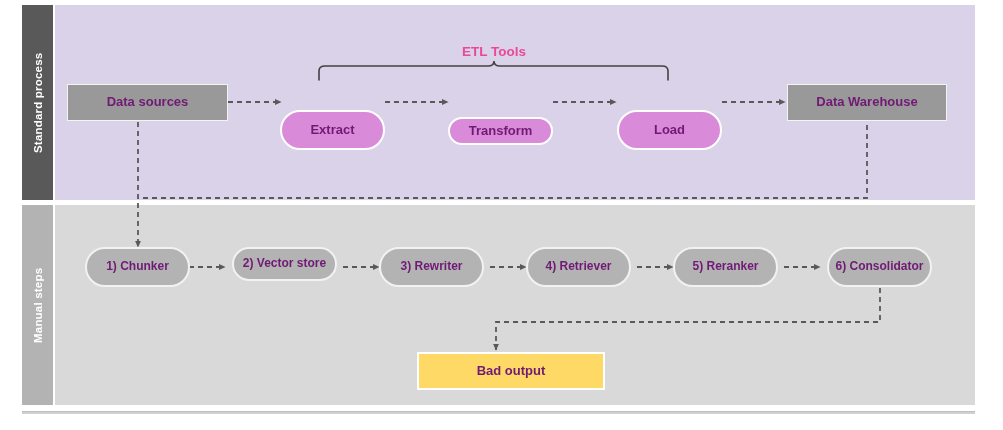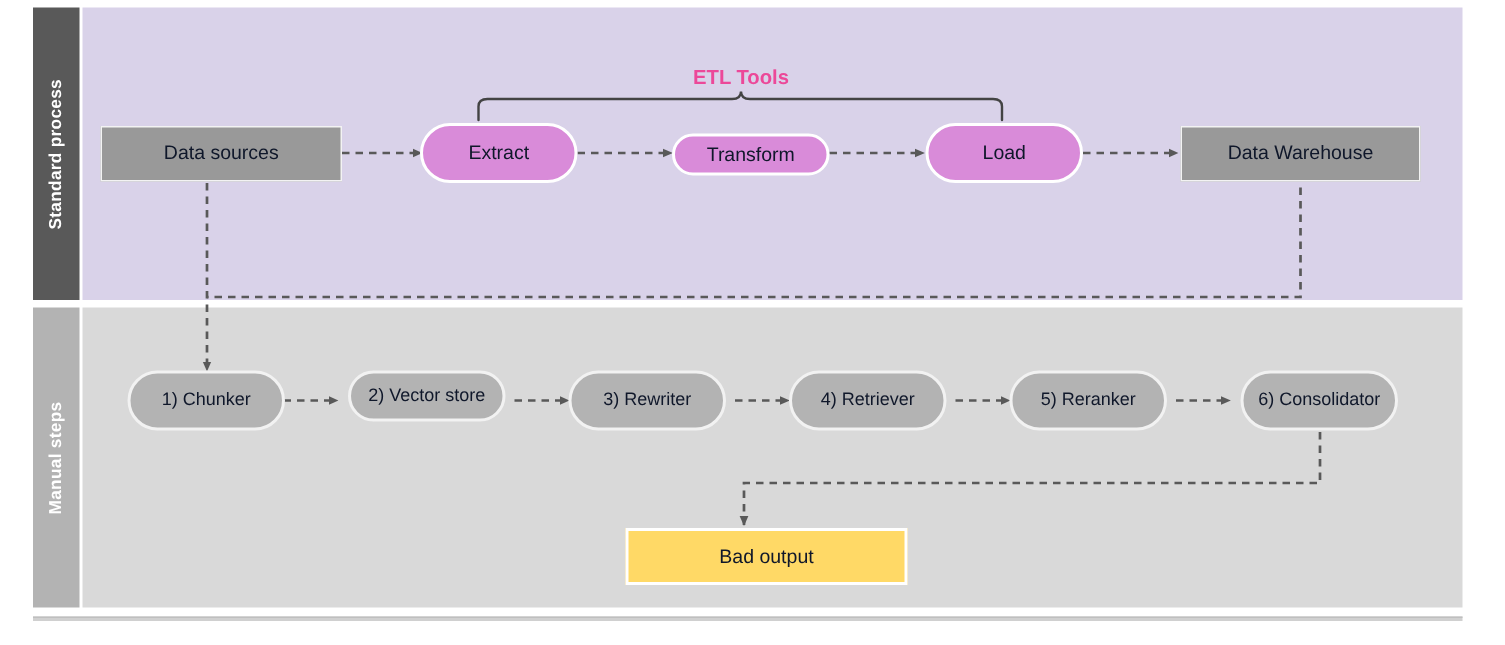--- a/index.html
+++ b/index.html
@@ -55,36 +55,37 @@
     box-sizing: border-box;
   }
 
   
   .node {
     position: absolute;
     display: flex;
     align-items: center;
     justify-content: center;
     text-align: center;
-    color: #0f172a;
-    font-weight: normal;
+    color: #701a75;
+    font-weight: bold;
     box-sizing: border-box;
     line-height: 1.15;
     z-index: 4;
   }
   .node.rect {
     background: #999999;
     border: 1px solid #F3F3F3;
     font-size: 13px;
   }
   .node.pill-purple {
     background: #D98BD9;
     border: 2px solid #FFFFFF;
     border-radius: 999px;
     font-size: 13px;
+    margin-top: 28px;
   }
   .node.pill-gray {
     background: #B3B3B3;
     border: 2px solid #F2F2F2;
     border-radius: 999px;
     font-size: 12px;
     text-align: center;
   }
   .node.rect-yellow {
     background: #FFD966;

